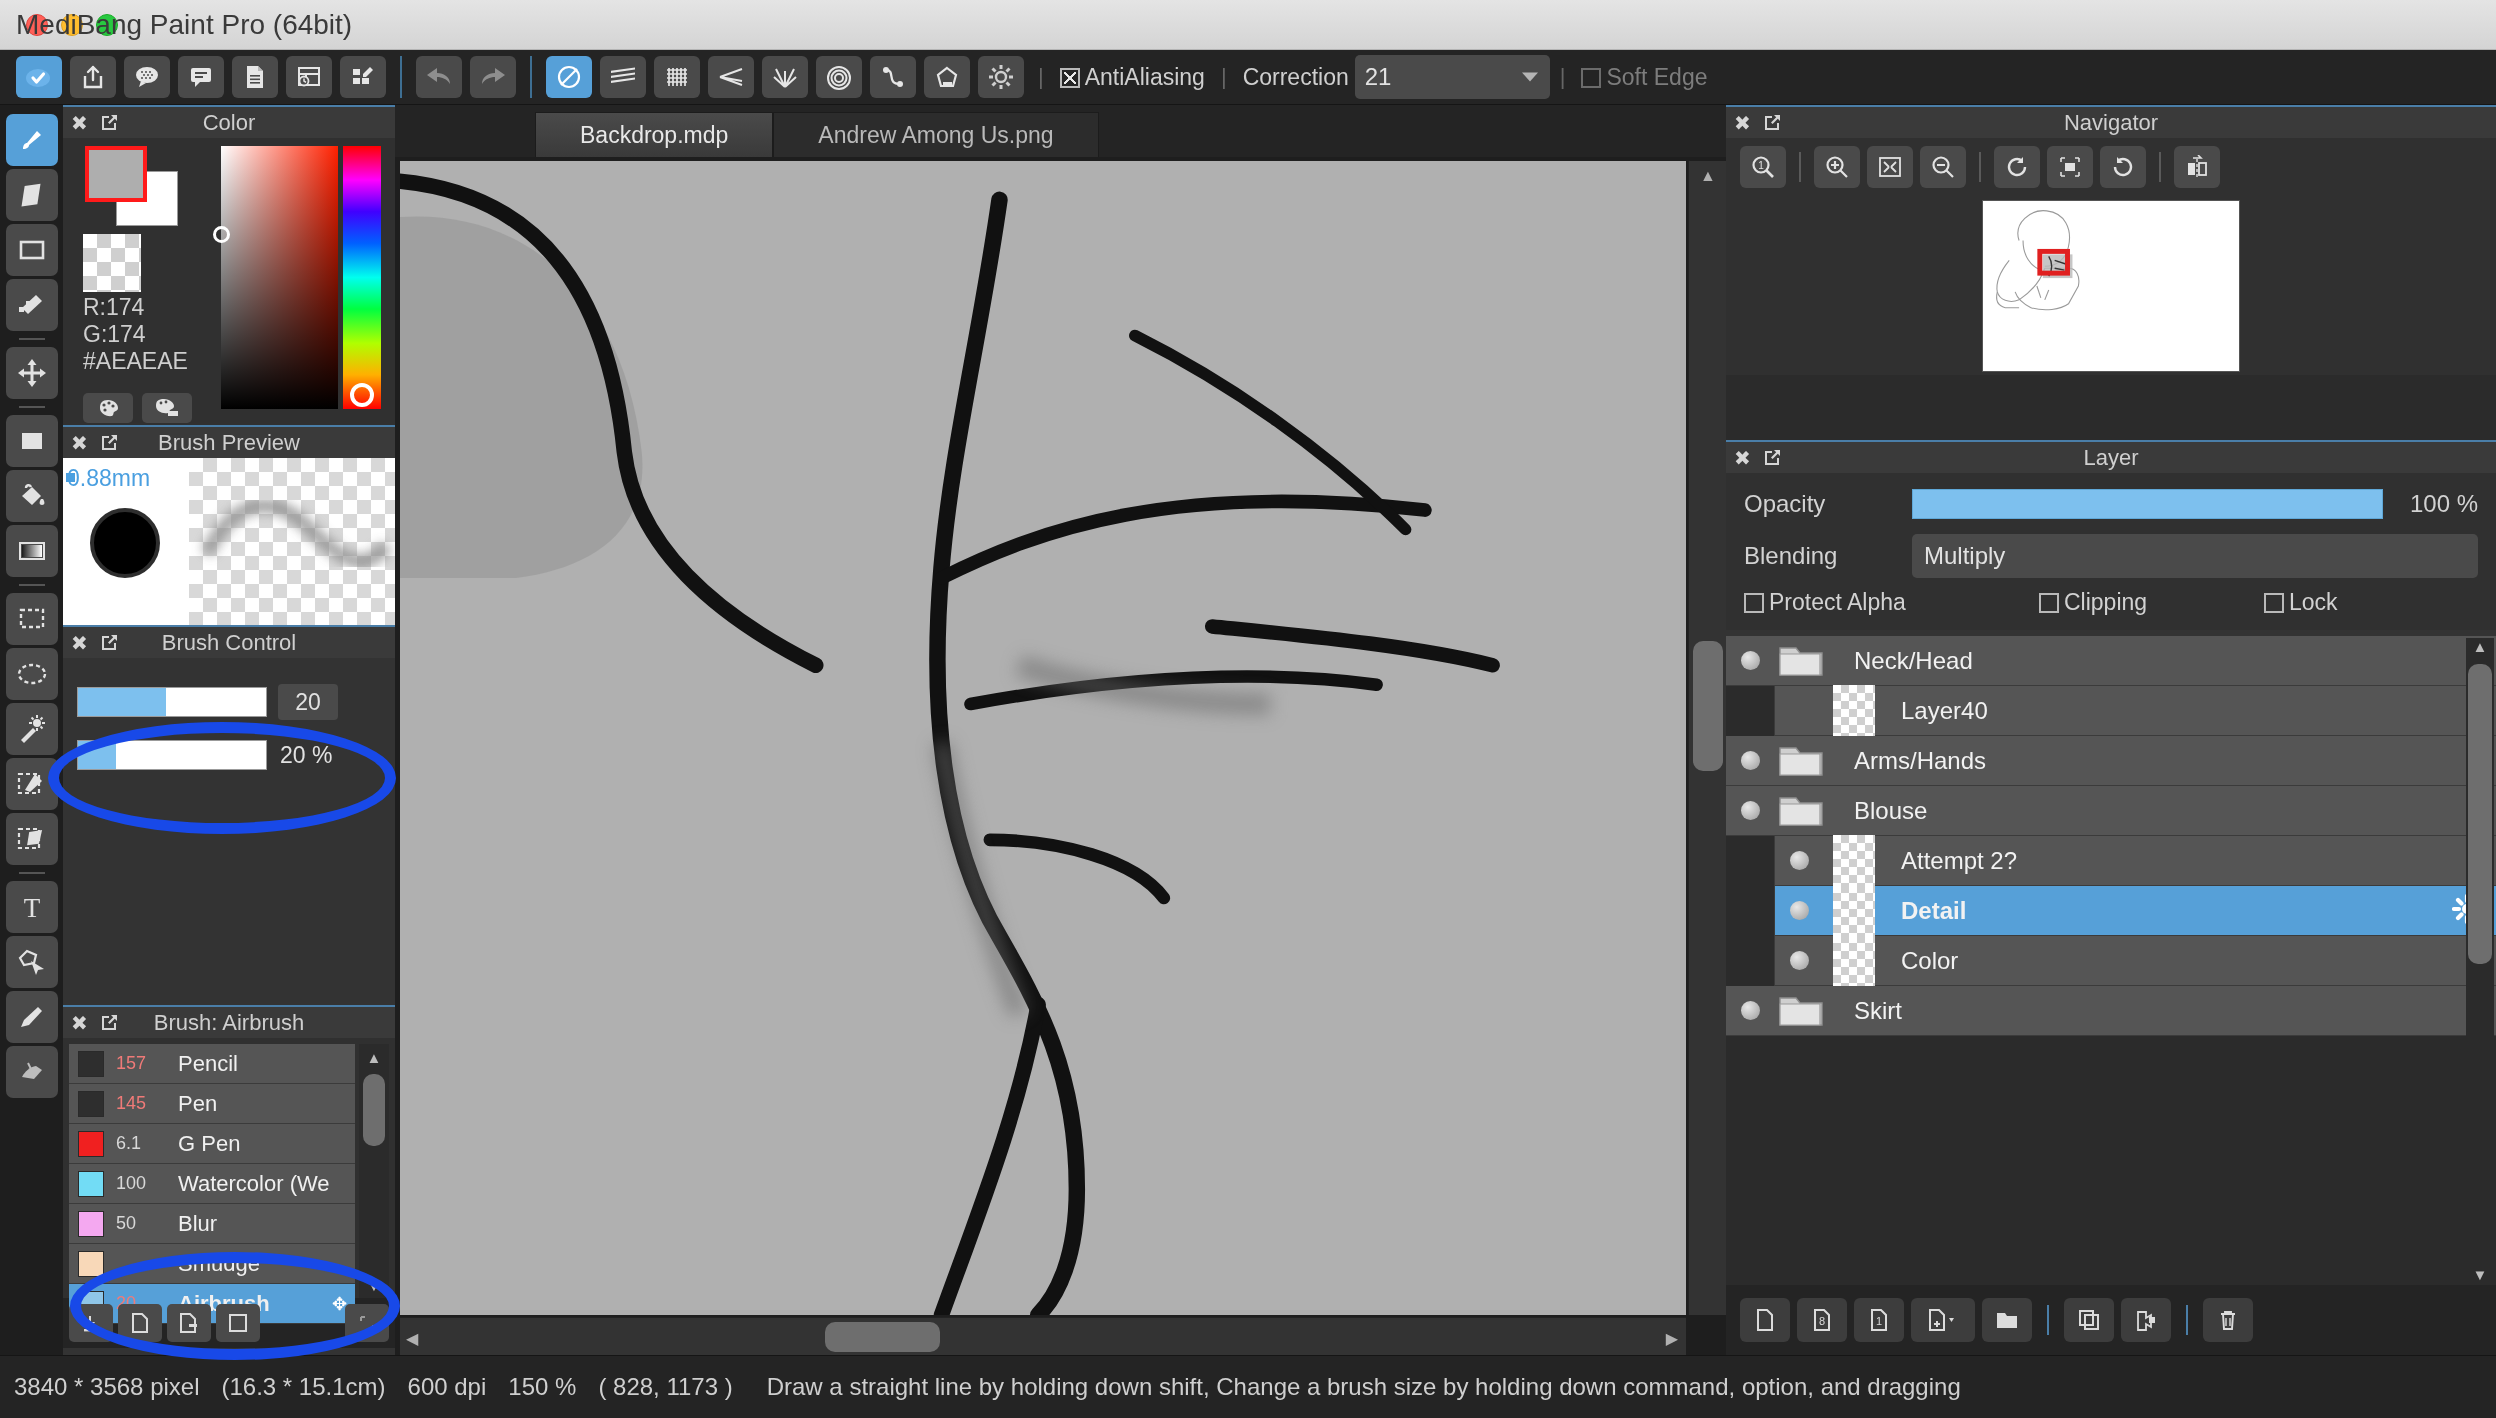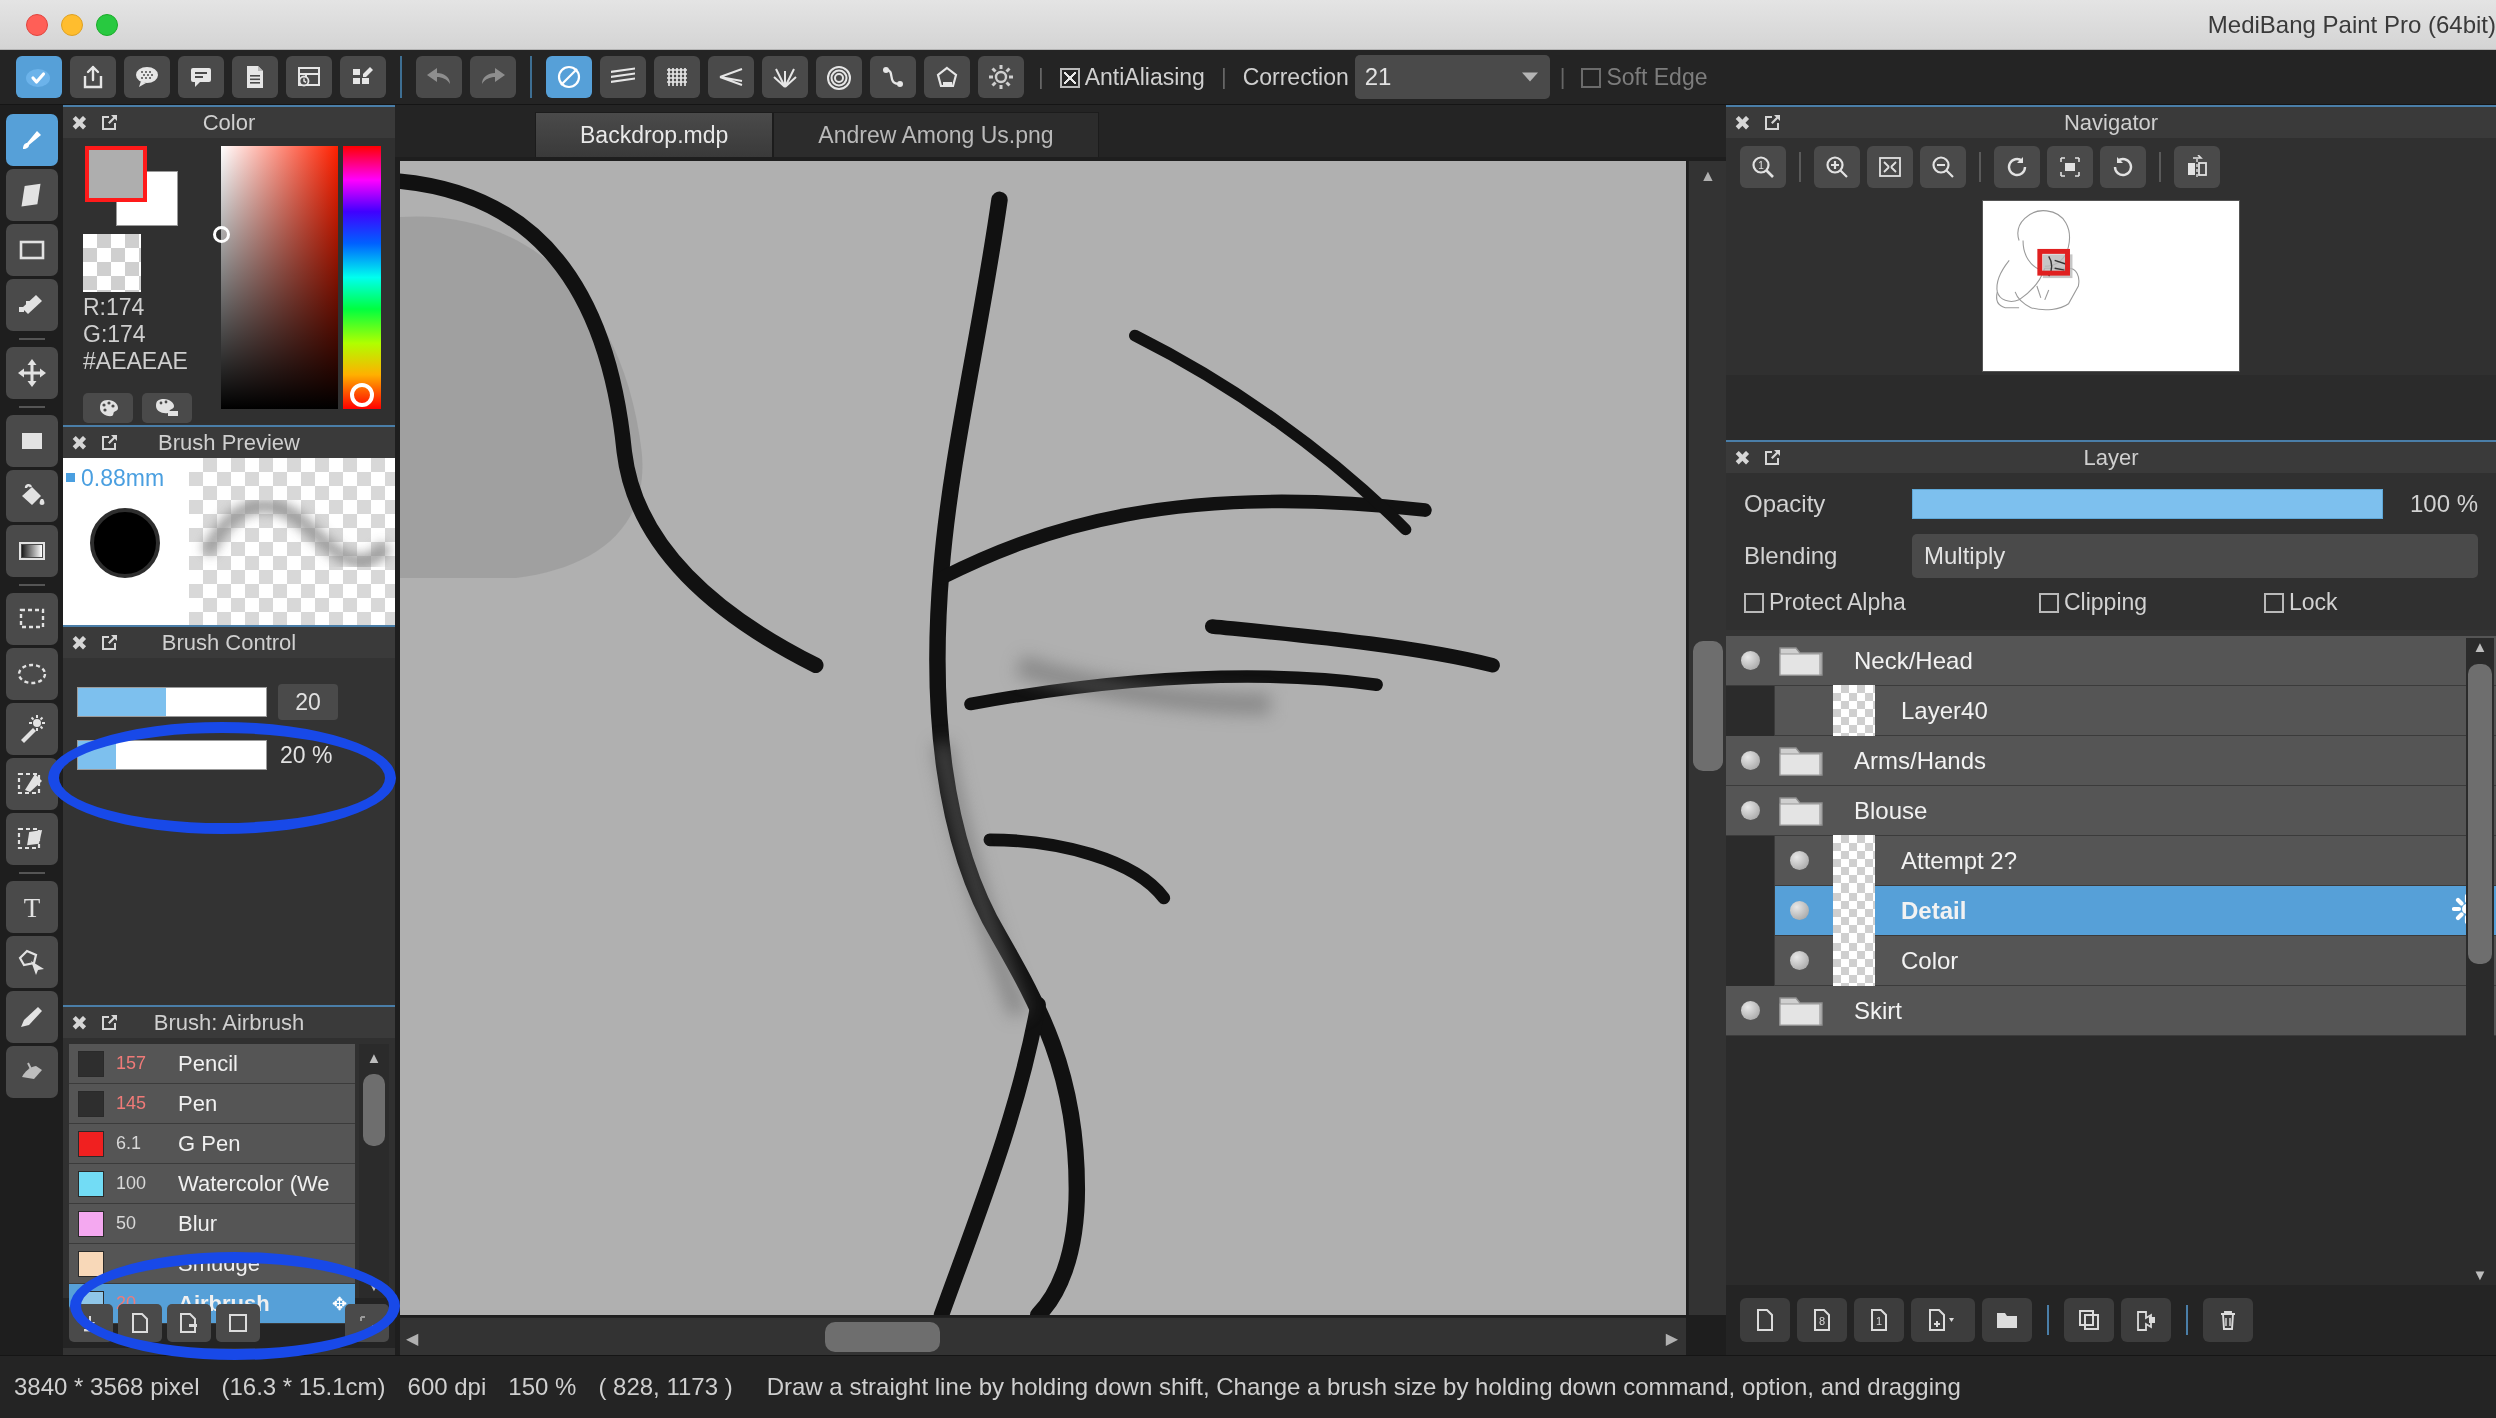--- a/index.html
+++ b/index.html
@@ -17,22 +17,22 @@
     background:linear-gradient(#e4e4e4,#d4d4d4);
     border-bottom:1px solid #b4b4b4;
     display:flex; align-items:center;
   }
   .traffic { display:flex; gap:13px; margin-left:26px; }
   .dot { width:22px; height:22px; border-radius:50%; }
   .dot.red{background:#ff5f57;border:1px solid #e0443e;}
   .dot.yellow{background:#ffbd2e;border:1px solid #dea123;}
   .dot.green{background:#28c940;border:1px solid #1aab29;}
   .win-title {
-    position:absolute; left:0; right:0; text-align:right;
-    font-size:24px; color:#3a3a3a;
+    position:absolute; left:0; right:0; text-align:left;
+    font-size:28px; color:#3a3a3a;padding-left:16px;
   }
 
   
   .toolbar {
     position:absolute; left:0; top:50px; width:2496px; height:55px;
     background:#242424; display:flex; align-items:center;
     border-bottom:1px solid #151515;
   }
   .tbtn {
     width:46px; height:42px; margin:0 4px; border-radius:6px;
@@ -132,21 +132,21 @@
   }
   .hue-cursor {
     position:absolute; left:7px; bottom:2px; width:24px; height:24px;
     border:4px solid #fff; border-radius:50%;
   }
 
   
   #brushPreview { left:63px; top:425px; width:332px; height:200px; }
   .bp-body { display:flex; height:167px; }
   .bp-left { width:126px; background:#fff; position:relative; }
-  .bp-size { position:absolute; left:18px; top:7px; font-size:23px; color:#4a9fe0; }
+  .bp-size { position:absolute; left:4px; top:7px; font-size:23px; color:#4a9fe0; }
   .bp-dotmark { position:absolute; left:3px; top:15px; width:9px; height:9px; background:#4a9fe0; }
   .bp-circle { position:absolute; left:27px; top:50px; width:70px; height:70px;
                border-radius:50%; background:#000; border:4px solid #2e2e2e; }
   .bp-right { flex:1; position:relative;
     background-image:
       linear-gradient(45deg,#d8d8d8 25%,transparent 25%,transparent 75%,#d8d8d8 75%),
       linear-gradient(45deg,#d8d8d8 25%,transparent 25%,transparent 75%,#d8d8d8 75%);
     background-size:28px 28px; background-position:0 0,14px 14px; background-color:#fff;
     overflow:hidden;
   }

